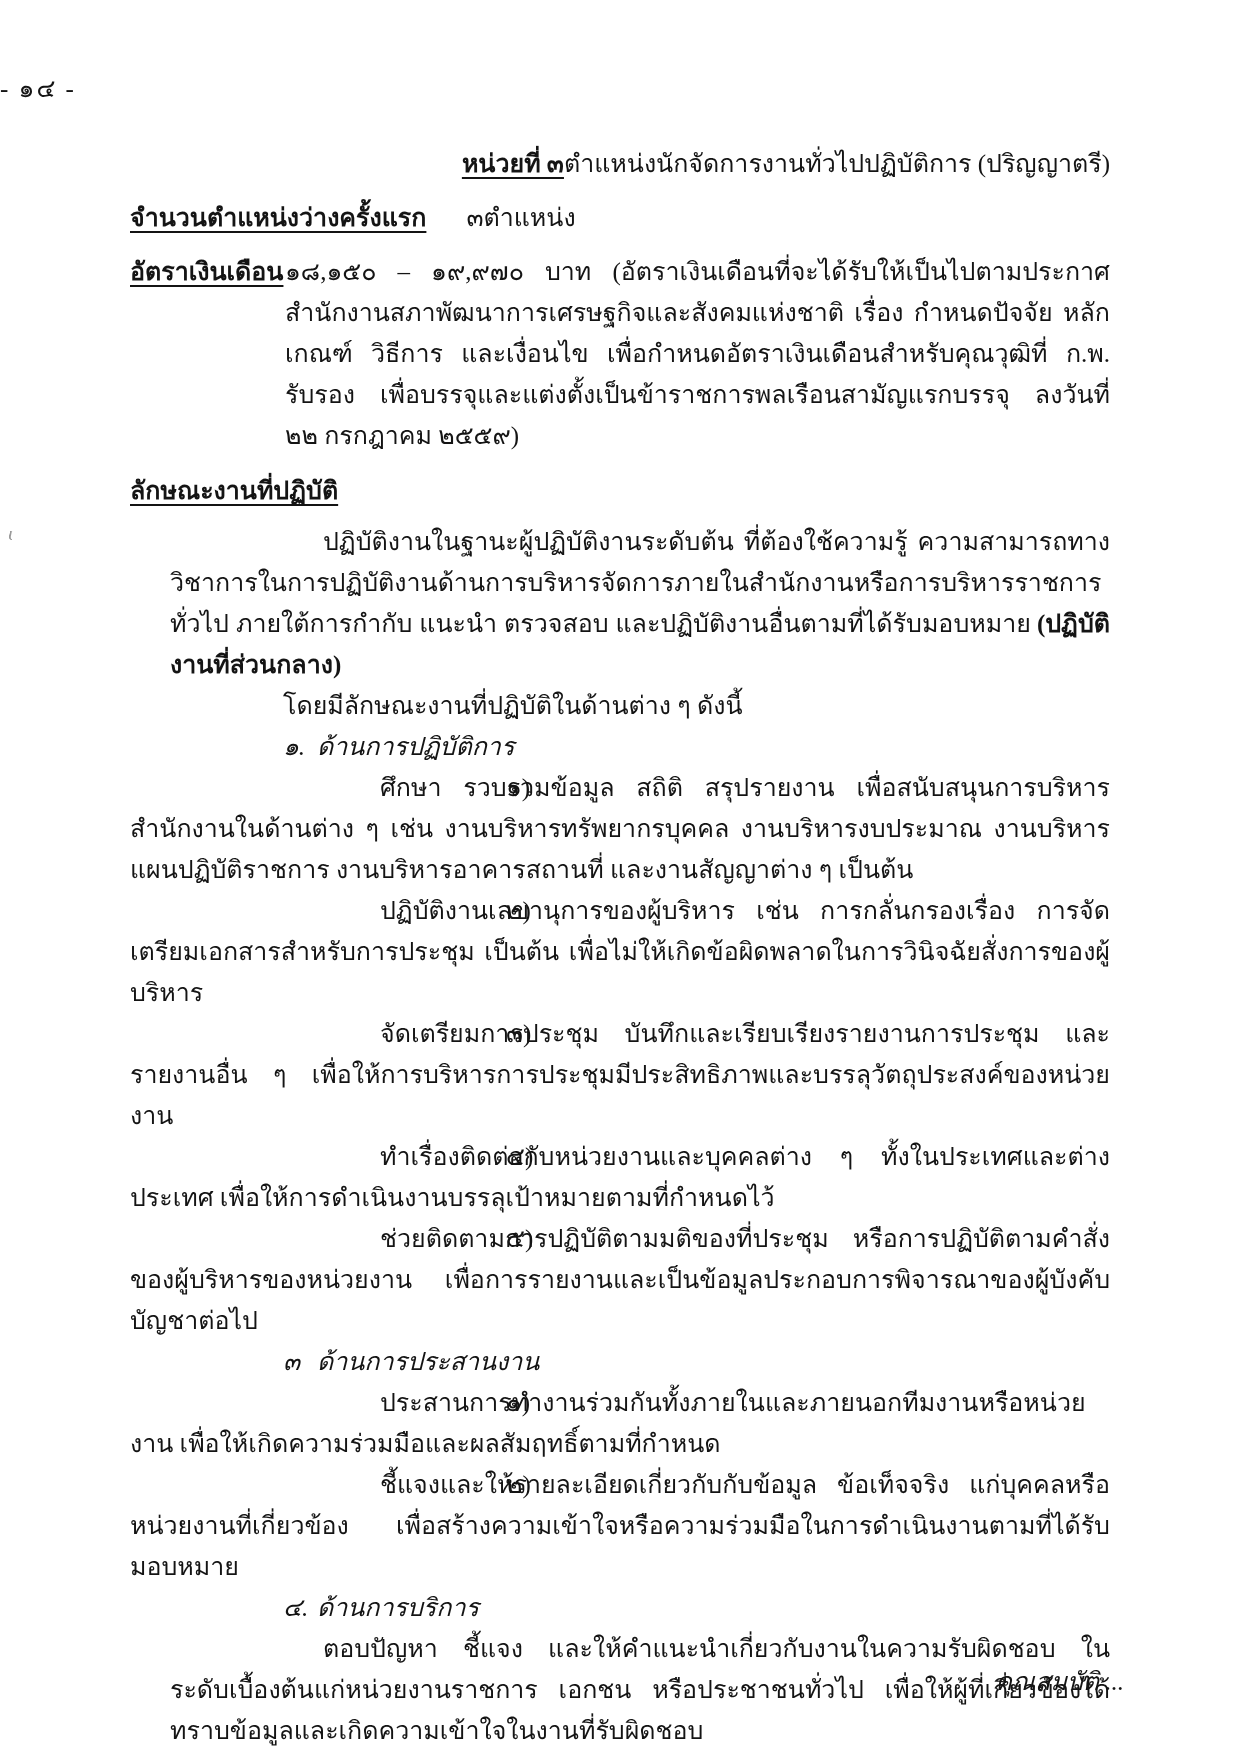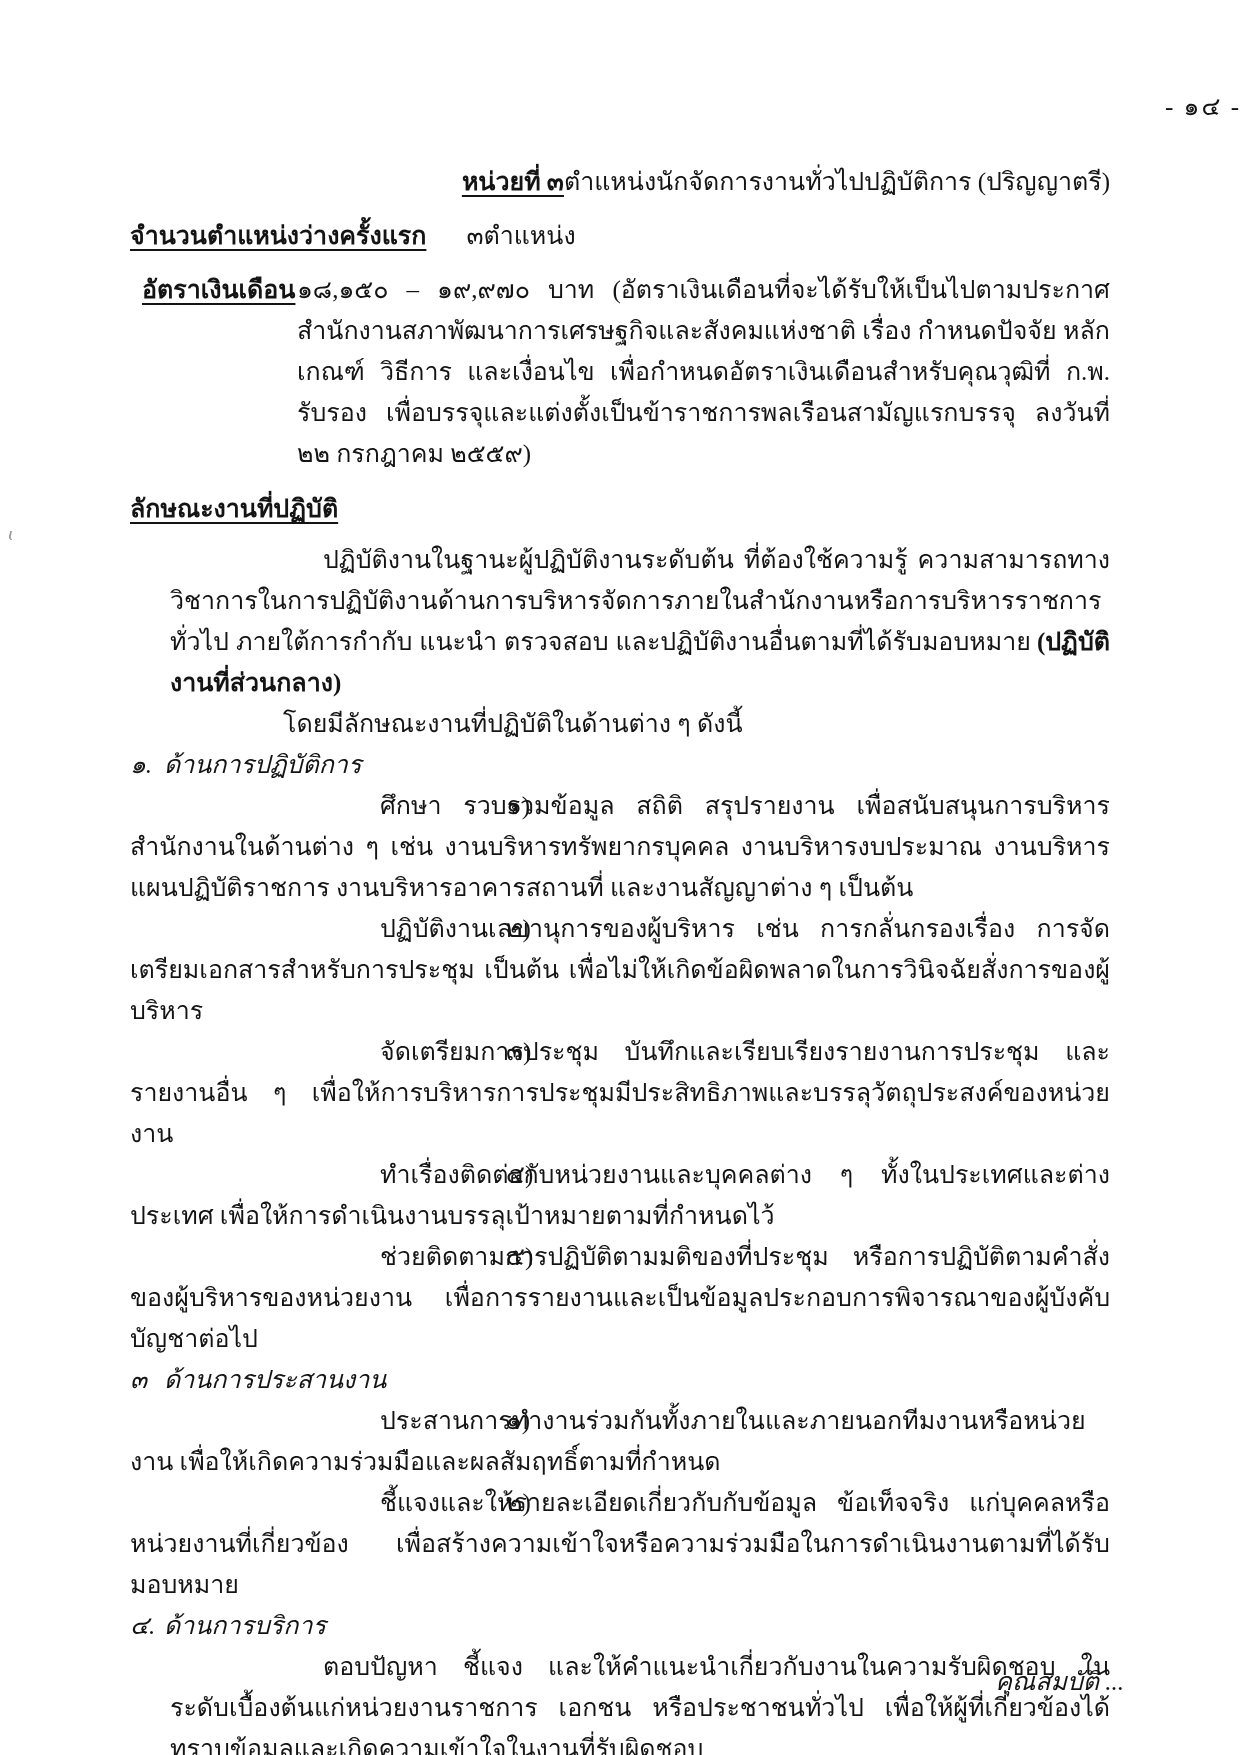--- a/index.html
+++ b/index.html
@@ -8,30 +8,30 @@
     width: 1241px;
     height: 1755px;
     position: relative;
     overflow: hidden;
     font-family: "Liberation Serif", "DejaVu Serif", serif;
     font-size: 25px;
     line-height: 41px;
     color: #141414;
   }
   .page-number {
-    padding-top: 86px;
-    text-align: right;
+    padding-top: 68px;
+    text-align: left;
     letter-spacing: 2px;
   }
   .content {
     padding: 0 131px 0 130px;
   }
   .field-row { margin-top: 13px; }
   .field-unit { margin-top: 34px; text-align: right; }
-  .flexrow { display: flex; align-items: flex-start; margin-left: 12px; }
+  .flexrow { display: flex; align-items: flex-start; }
   .label {
     font-weight: bold;
     text-decoration: underline;
     text-underline-offset: 5px;
     white-space: nowrap;
   }
   .field-unit .label { display: inline-block; min-width: 150px; text-decoration: none; }
   .field-unit .label span { text-decoration: underline; text-underline-offset: 5px; }
   .count { display: inline-block; margin-left: 40px; }
   .unit-word { display: inline-block; }
@@ -45,20 +45,21 @@
   }
   .para {
     text-align: justify;
     text-indent: 153px;
     margin-left: 40px;
   }
   .intro { margin-top: 10px; }
   .intro-bold { font-weight: bold; margin-left: 6px; }
   .lead { text-indent: 153px; }
   .sub-heading {
+    margin-left: 153px;
     font-style: italic;
   }
   .sub-num { display: inline-block; width: 34px; font-style: italic; }
   .item {
     text-align: justify;
     text-indent: 188px;
   }
   .item-num { display: inline-block; width: 62px; }
   .continuation {
     position: absolute;

